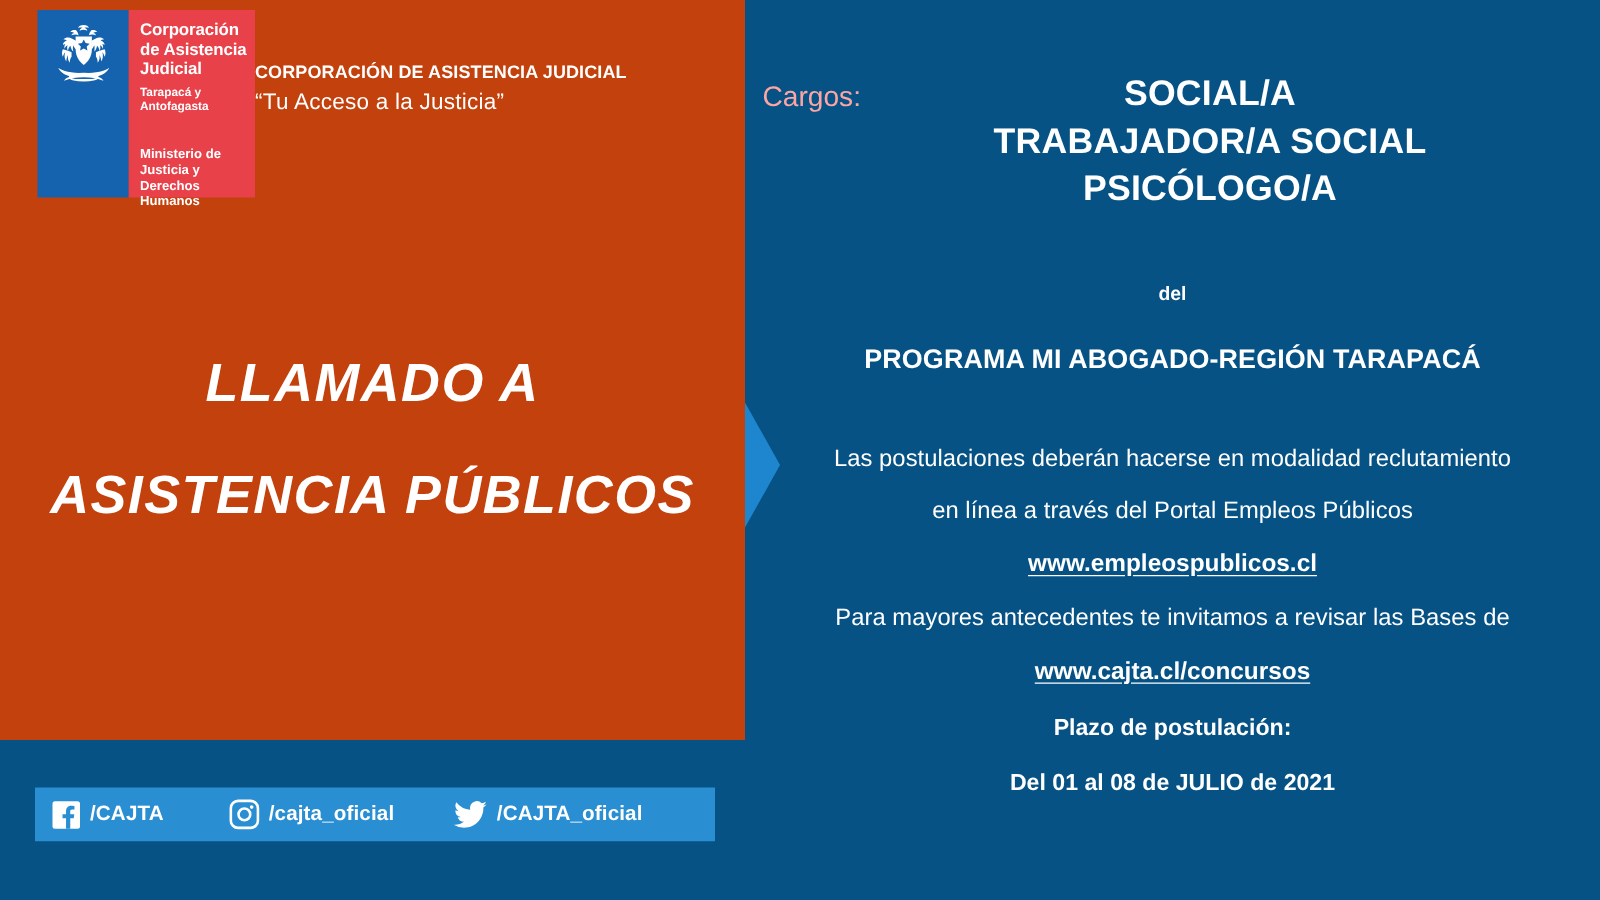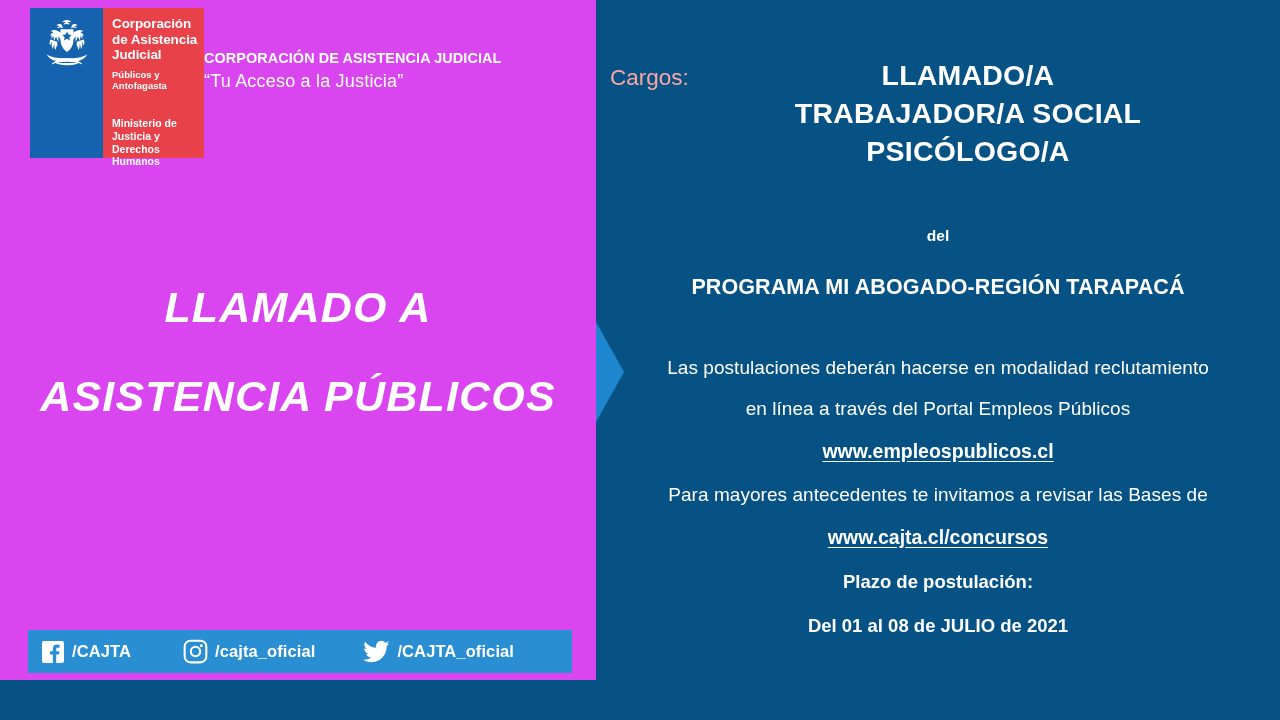--- a/index.html
+++ b/index.html
@@ -11,22 +11,22 @@
   }
   #poster{
     position:relative;
     width:1280px; height:720px;
     background:#065285;
   }
 
   
   .left-panel{
     position:absolute; left:0; top:0;
-    width:596px; height:680px;
-    background:#d946ef;
+    width:596px; height:592px;
+    background:#c2410c;
   }
 
   
   .logo{
     position:absolute; left:30px; top:8px;
     width:174px; height:150px;
     display:flex;
     box-shadow:0 0 0 0 transparent;
   }
   .logo-left{
@@ -185,21 +185,21 @@
           </g>
         </svg>
       </div>
       <div class="logo-right">
         <div class="logo-title">
           <div>Corporación</div>
           <div>de Asistencia</div>
           <div>Judicial</div>
         </div>
         <div class="logo-sub">
-          <div>Públicos y</div>
+          <div>Tarapacá y</div>
           <div>Antofagasta</div>
         </div>
         <div class="logo-min">
           <div>Ministerio de</div>
           <div>Justicia y</div>
           <div>Derechos</div>
           <div>Humanos</div>
         </div>
       </div>
     </div>
@@ -247,21 +247,21 @@
       </div>
 
     </div>
   </div>
 
   <div class="right-panel">
 
     <div class="cargos-row">
       <div class="cargos-label">Cargos:</div>
       <div class="cargos-list">
-        <div>LLAMADO/A</div>
+        <div>SOCIAL/A</div>
         <div>TRABAJADOR/A SOCIAL</div>
         <div>PSICÓLOGO/A</div>
       </div>
     </div>
 
     <div class="del-line">del</div>
     <div class="programa-line">PROGRAMA MI ABOGADO-REGIÓN TARAPACÁ</div>
 
     <div class="body-block">
       <div class="body-line">Las postulaciones deberán hacerse en modalidad reclutamiento</div>

